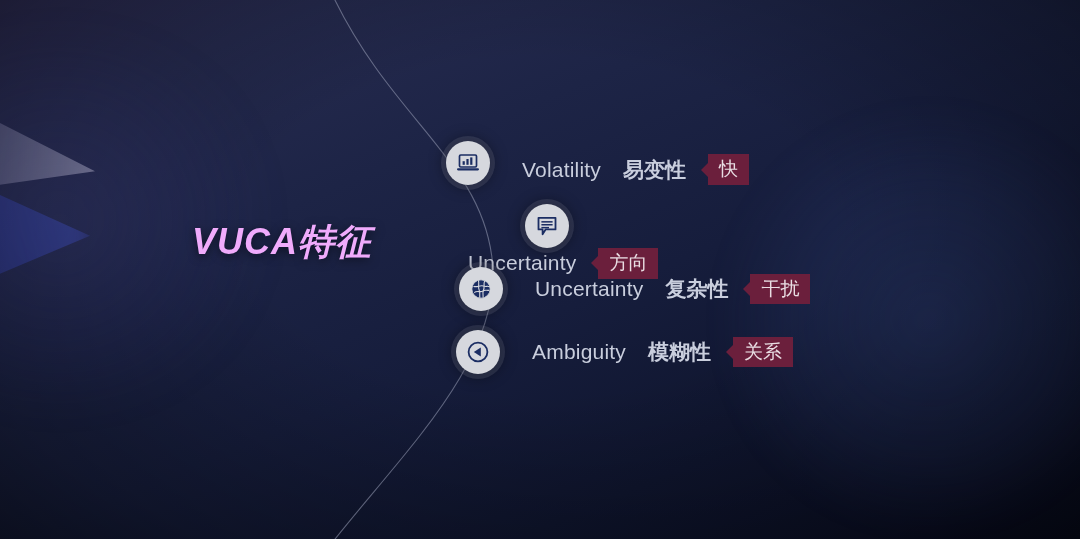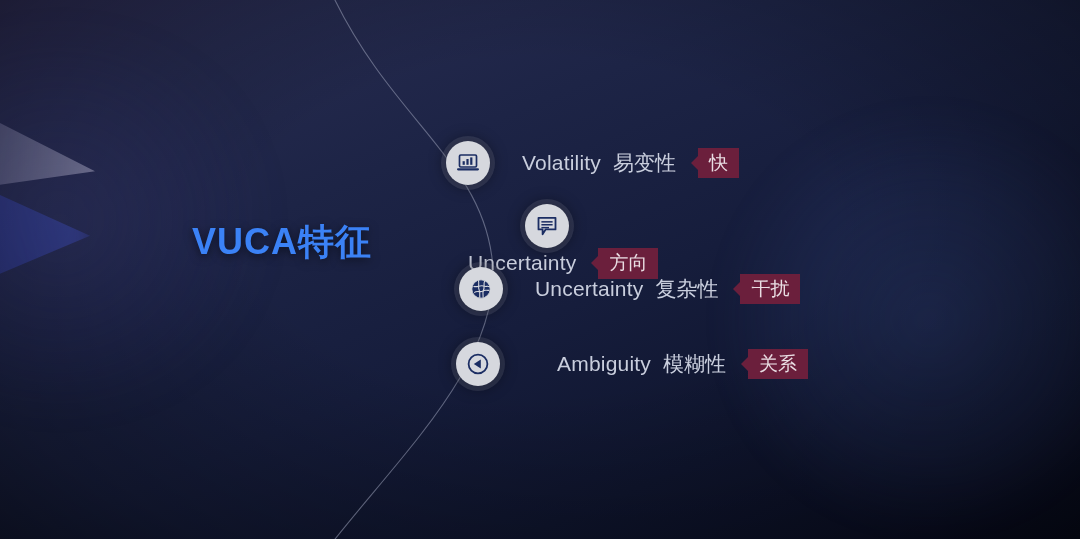--- a/index.html
+++ b/index.html
@@ -57,24 +57,25 @@
     position:absolute; inset:0;
     background:radial-gradient(ellipse at 50% 42%, rgba(0,0,0,0) 38%, rgba(0,0,0,0.30) 82%, rgba(0,0,0,0.50) 100%);
   }
 
   .arc { position:absolute; left:0; top:0; width:1080px; height:539px; }
 
   
   #title {
     position:absolute; left:192px; top:218px;
     font-size:36px; font-weight:bold;
-    color:#3b82f6;
+    color:#f0abfc;
     letter-spacing:1px;
     text-shadow:0 2px 10px rgba(0,0,0,0.55);
     white-space:nowrap;
+    font-style:italic;
   }
 
   
   .row {
     position:absolute;
     display:flex; align-items:center;
     white-space:nowrap;
   }
   .badge {
     position:relative;
@@ -87,45 +88,45 @@
   }
   .badge svg { display:block; }
   .row-text {
     display:flex; align-items:center;
     margin-left:32px;
   }
   .en {
     font-size:21px; color:#c9cedd; letter-spacing:0.2px;
   }
   .zh {
-    font-size:21px; color:#c9cedd; margin-left:12px;
+    font-size:21px; color:#c9cedd; margin-left:22px;font-weight:bold;
   }
   .tag {
     position:relative;
     margin-left:22px;
     background:#6b1f3c;
     color:#e9dde3;
     font-size:19px;
     padding:4px 11px 5px 11px;
     line-height:1.15;
   }
   .tag::before {
     content:"";
     position:absolute; left:-7px; top:50%;
     transform:translateY(-50%);
     border-top:7px solid transparent;
     border-bottom:7px solid transparent;
     border-right:7px solid #6b1f3c;
   }
 
   
-  #row0 { left:446px; top:141px; }
+  #row0 { left:446px; top:141px;align-items:flex-end; }
   #row1 { left:436px; top:204px;flex-direction:column; }
   #row2 { left:459px; top:267px; }
-  #row3 { left:456px; top:342px;gap:25px; }
+  #row3 { left:456px; top:330px; }
 </style>
 </head>
 <body>
 
 <div id="slide">
 
   <div class="bg-base"></div>
   <div class="bg-glow-right"></div>
   <div class="bg-glow-left"></div>
   <div class="bg-beam2"></div>

